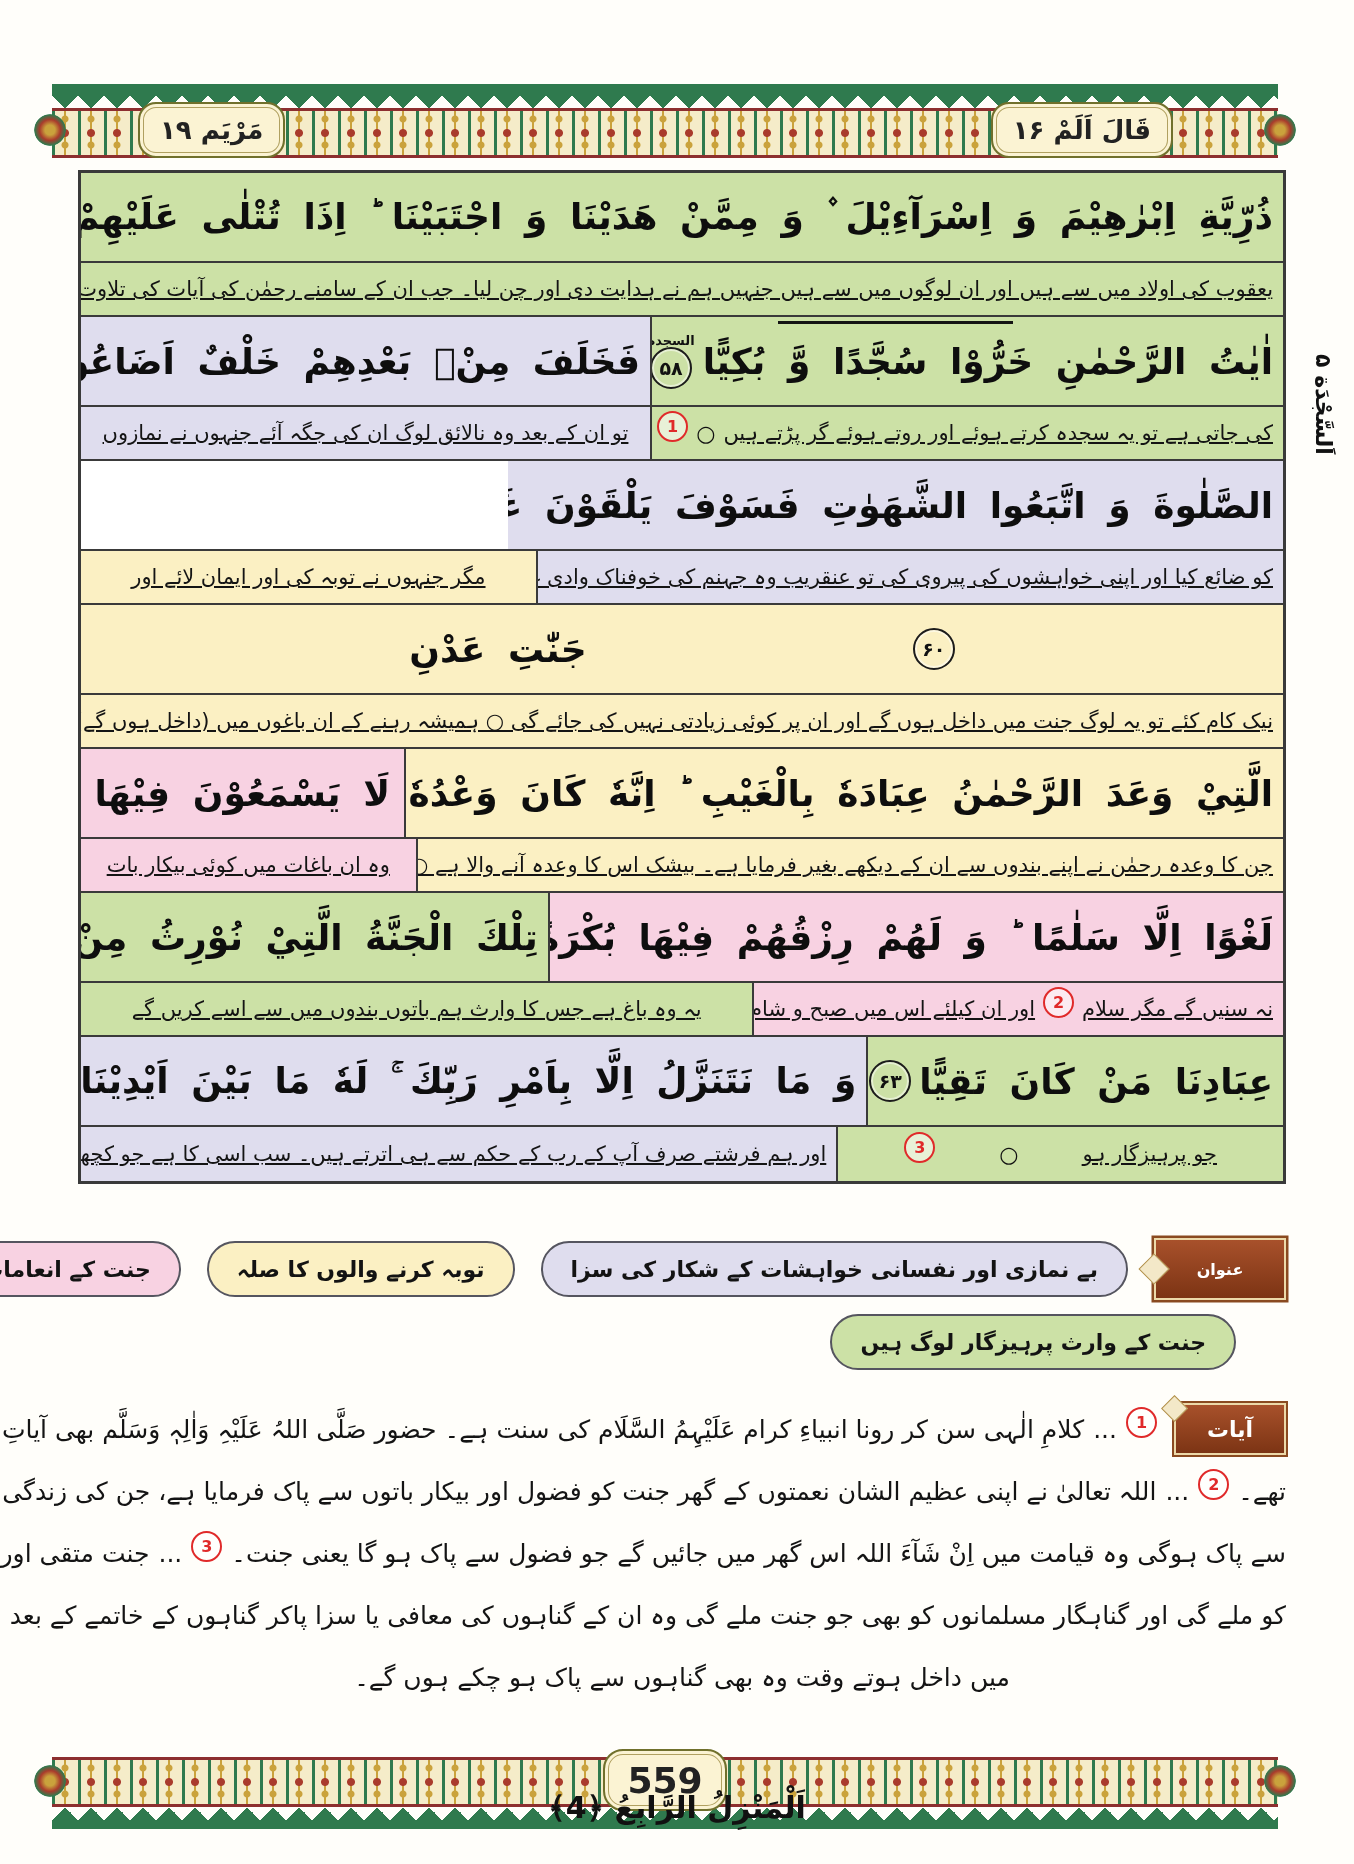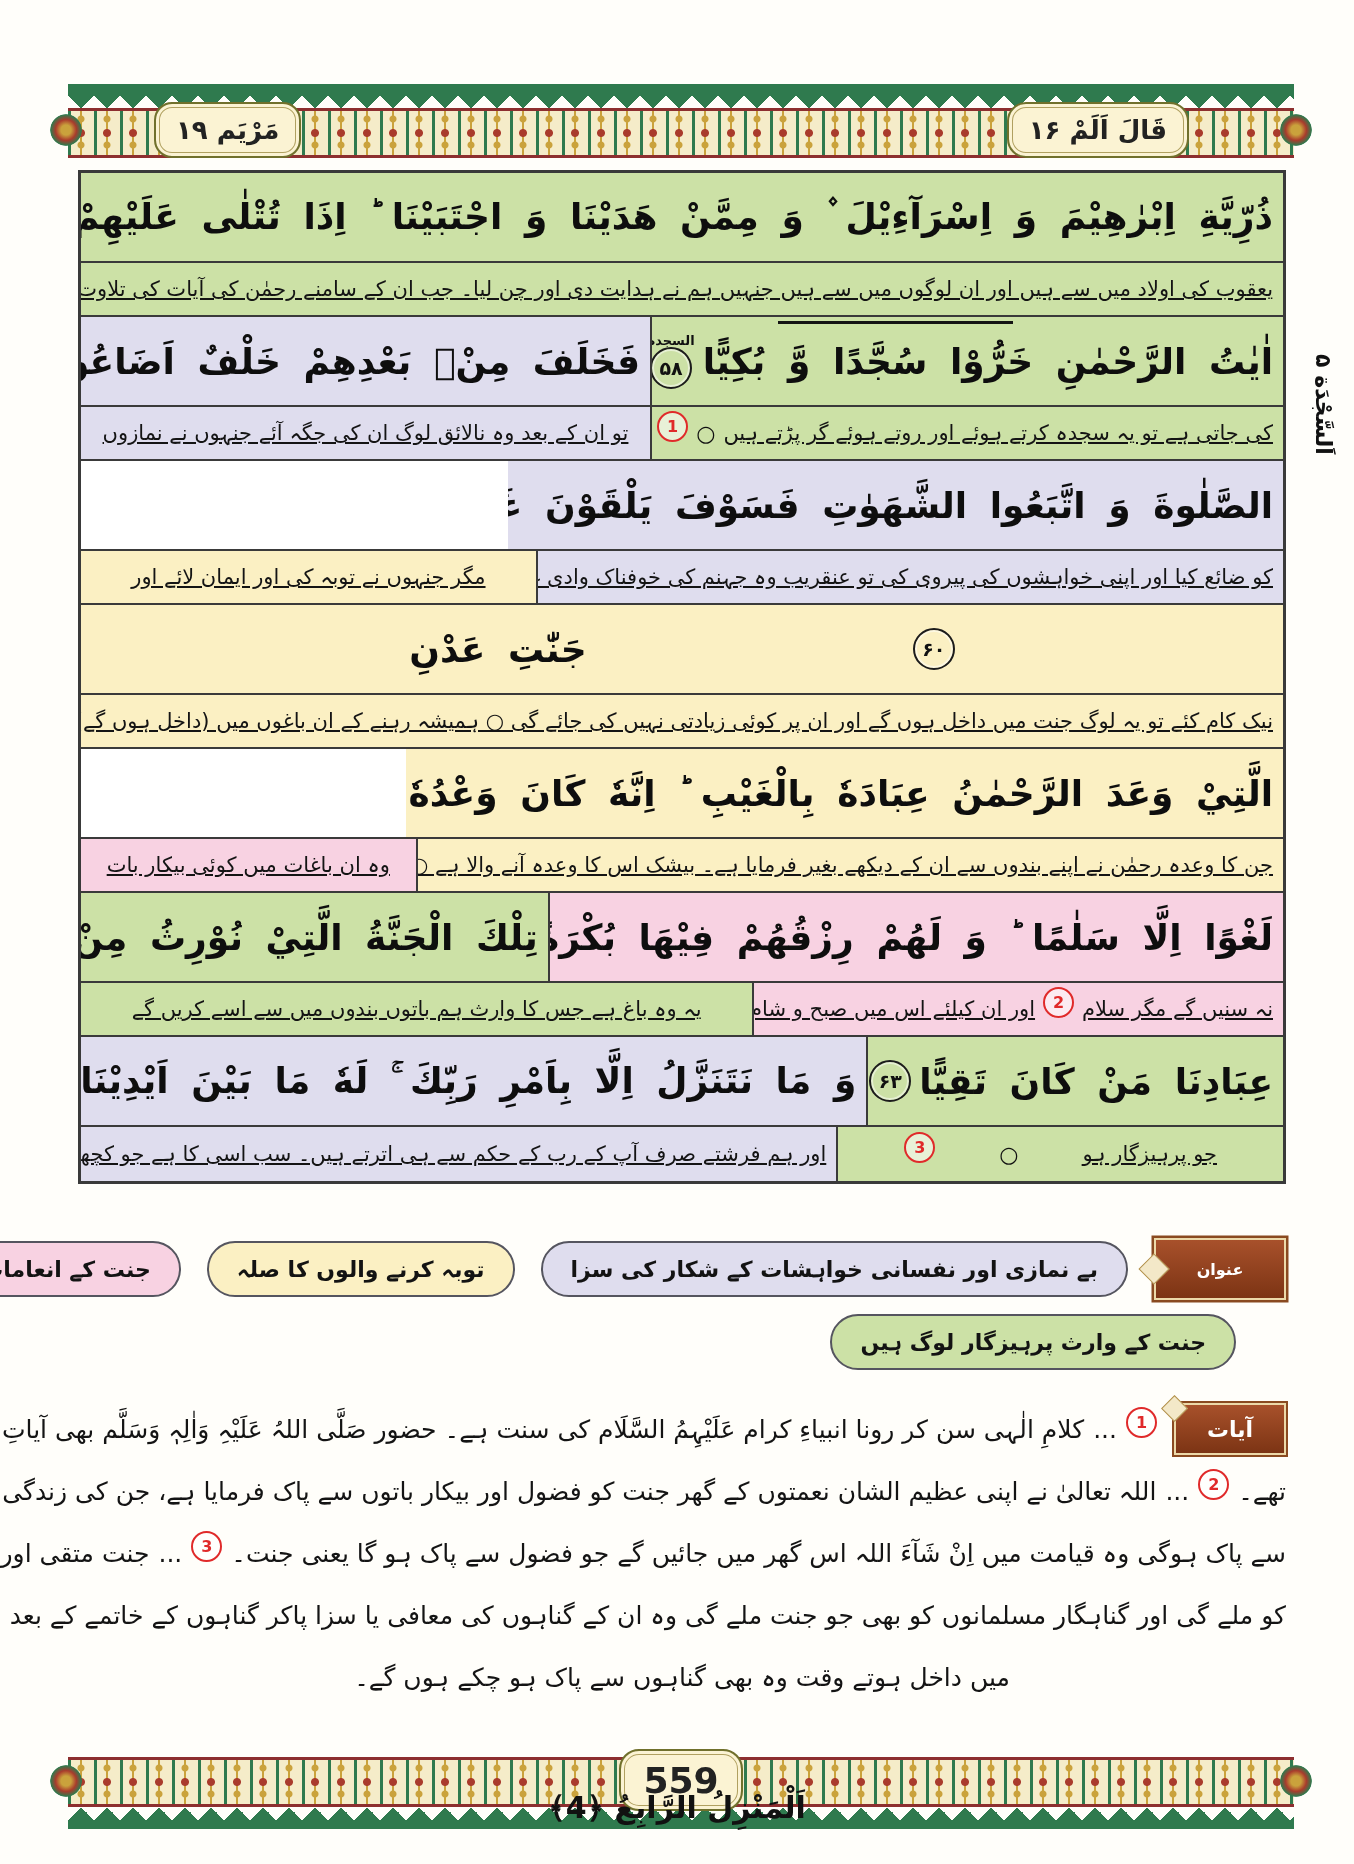--- a/index.html
+++ b/index.html
@@ -1,21 +1,21 @@
 <!DOCTYPE html>
 <html lang="ur" dir="rtl"><head>
 <meta charset="utf-8">
 <style>
   html,body{margin:0;padding:0;}
   body{width:1354px;height:1864px;position:relative;background:#ffffff;
        font-family:"DejaVu Sans",sans-serif;color:#111;}
   .page{position:absolute;inset:0;background:#fffefa;overflow:hidden;}
 
   
-  .ornament{position:absolute;left:68px;width:1226px;text-align:center;}
+  .ornament{position:absolute;left:52px;width:1226px;text-align:center;}
   .orn-band{height:44px;border-top:3px solid #8d2f2f;border-bottom:3px solid #8d2f2f;
     background-color:#f5ecc9;
     background-image:
       radial-gradient(circle at 13px 22px, #a93b2c 3.5px, transparent 4.5px),
       radial-gradient(circle at 13px 8px,  #caa23c 3px,   transparent 4px),
       radial-gradient(circle at 13px 34px, #caa23c 3px,   transparent 4px),
       repeating-linear-gradient(90deg, #2f7a4e 0 3px, transparent 3px 12px, #caa23c 12px 14px, transparent 14px 26px);
     background-size:26px 44px,26px 44px,26px 44px,auto;}
   .fr-up{height:24px;
     background-image:
@@ -102,21 +102,21 @@
 <body>
 
 <div class="page">
 
   <div class="ornament" style="top:84px;">
     <div class="fr-up"></div>
     <div class="orn-band"></div>
     <div class="rosette" style="left:-18px;top:30px;"></div>
     <div class="rosette" style="right:-18px;top:30px;"></div>
     <div class="cartouche" style="left:86px;top:18px;">مَرْيَم ۱۹</div>
-    <div class="cartouche" style="right:105px;top:18px;border-radius:19px;">قَالَ اَلَمْ ۱۶</div>
+    <div class="cartouche" style="right:105px;top:18px;">قَالَ اَلَمْ ۱۶</div>
   </div>
 
   <div class="margin-note">اَلسَّجْدَة ۵</div>
 
   <div class="quran">
 
     <div class="row ar">
       <div class="seg bg-g" style="width:100%">
         <span class="atext">ذُرِّيَّةِ اِبْرٰهِيْمَ وَ اِسْرَآءِيْلَ ۫ وَ مِمَّنْ هَدَيْنَا وَ اجْتَبَيْنَا ؕ اِذَا تُتْلٰى عَلَيْهِمْ</span>
       </div>
@@ -182,20 +182,23 @@
       <div class="seg bg-y" style="width:100%">
         <span class="utext">نیک کام کئے تو یہ لوگ جنت میں داخل ہوں گے اور ان پر کوئی زیادتی نہیں کی جائے گی ○ ہمیشہ رہنے کے ان باغوں میں (داخل ہوں گے)</span>
       </div>
     </div>
 
     <div class="row ar">
       <div class="seg bg-y" style="width:73%">
         <span class="atext">الَّتِيْ وَعَدَ الرَّحْمٰنُ عِبَادَهٗ بِالْغَيْبِ ؕ اِنَّهٗ كَانَ وَعْدُهٗ مَاْتِيًّا</span>
 
       </div>
+      <div class="seg bg-p" style="width:27%">
+        <span class="atext">لَا يَسْمَعُوْنَ فِيْهَا</span>
+      </div>
     </div>
 
     <div class="row ur">
       <div class="seg bg-y" style="width:72%">
         <span class="utext">جن کا وعدہ رحمٰن نے اپنے بندوں سے ان کے دیکھے بغیر فرمایا ہے۔ بیشک اس کا وعدہ آنے والا ہے ○</span>
       </div>
       <div class="seg bg-p" style="width:28%">
         <span class="utext">وہ ان باغات میں کوئی بیکار بات</span>
       </div>
     </div>

